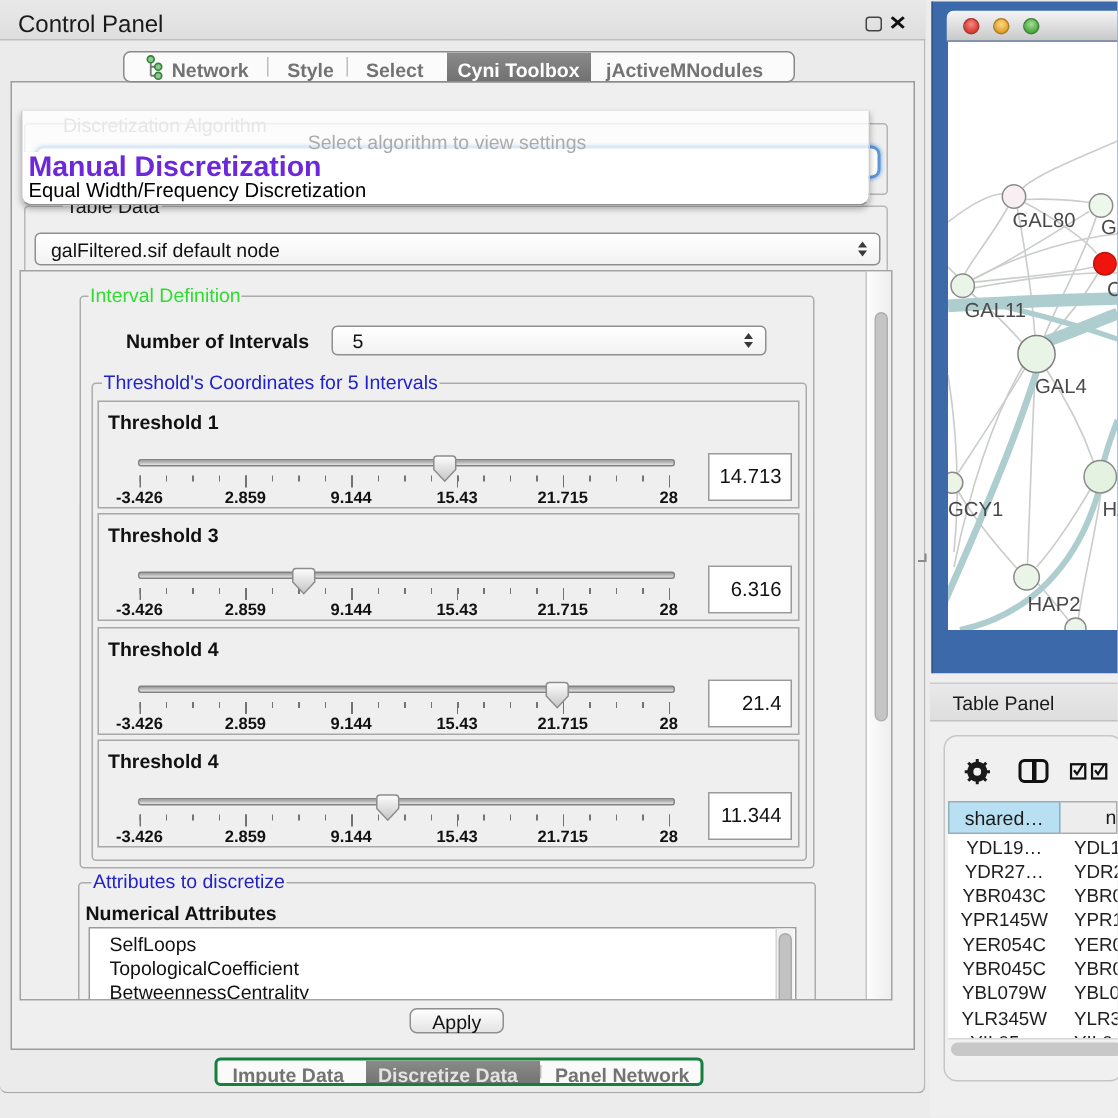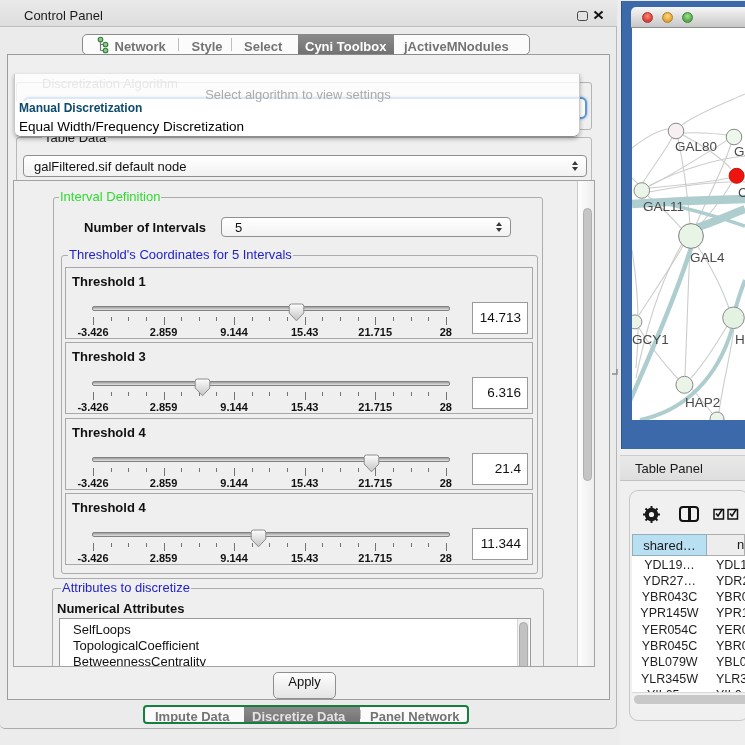--- a/index.html
+++ b/index.html
@@ -21,21 +21,21 @@
 .arr .dn{border-top:4.5px solid #383838}
 .tabtxt{font-size:13px;font-weight:bold;color:#737373}
 .sep{position:absolute;top:3px;bottom:3px;width:1px;background:#BDBDBD}
 .cell1{position:absolute;left:0;width:75px;text-align:center;font-size:12.5px;color:#1E1E1E}
 .cell2{position:absolute;left:84px;font-size:12.5px;color:#1E1E1E}
 </style></head>
 <body>
 
 <div class="a" style="left:0;top:0;width:617px;height:729px;background:#EBEBEB;border-right:1px solid #B5B5B5;border-bottom:1px solid #ABABAB;border-radius:0 0 5px 5px"></div>
 <div class="a" style="left:0;top:0;width:617px;height:27px;background:linear-gradient(#E9E9E9,#DEDEDE);border-bottom:1px solid #BEBEBE"></div>
-<div class="a" style="left:24px;top:8px;font-size:13px;color:#1A1A1A">Control Panel</div>
+<div class="a" style="left:12px;top:8px;font-size:16px;color:#1A1A1A">Control Panel</div>
 <div class="a" style="left:577px;top:11px;width:11px;height:10px;border:1.5px solid #444;border-radius:2.5px"></div>
 <svg class="a" style="left:593px;top:10px" width="11" height="10" viewBox="0 0 11 10">
     <path d="M2.2 0.8 L5.5 3.7 L8.8 0.8 L10.2 2.2 L6.9 5 L10.2 7.8 L8.8 9.2 L5.5 6.3 L2.2 9.2 L0.8 7.8 L4.1 5 L0.8 2.2 Z" fill="#111"></path>
   </svg>
 
 <div class="a" style="left:7px;top:54px;width:603px;height:646px;border:1px solid #9C9C9C;background:#EFEFEF"></div>
 
 <div class="a" style="left:82px;top:34px;width:448px;height:21px;background:#FBFBFB;border:1px solid #8A8A8A;border-radius:5px;overflow:hidden">
   <div class="a" style="left:214.5px;top:0;width:96px;height:21px;background:linear-gradient(#8A8A8A,#6F6F6F)"></div>
   <div class="sep" style="left:94.5px"></div>
@@ -160,39 +160,39 @@
   <div class="grp" style="left:38px;top:407px;width:492px;height:95px"></div>
   <div class="gt" style="left:47px;top:400px;color:#2222CC">Attributes to discretize</div>
   <div class="a" style="left:43px;top:420px;font-size:13px;font-weight:bold;color:#111">Numerical Attributes</div>
   <div class="a" style="left:45px;top:437px;width:472px;height:60px;background:#FFF;border:1px solid #9A9A9A">
     <div style="position:absolute;left:13px;top:3px;font-size:13px;line-height:16px;color:#111">SelfLoops<br>TopologicalCoefficient<br>BetweennessCentrality</div>
     <div style="position:absolute;right:1px;top:0;width:12px;height:60px;background:#F2F2F2;border-left:1px solid #D5D5D5"></div>
     <div style="position:absolute;right:2.5px;top:3px;width:9px;height:54px;background:#C2C2C2;border:1px solid #ABABAB;border-radius:5px"></div>
   </div>
 </div>
 
-<div class="a" style="left:273px;top:672px;width:63px;height:27px;background:linear-gradient(#FEFEFE,#E4E4E4);border:1px solid #8F8F8F;border-radius:5px;text-align:center;font-size:13px;line-height:17px;color:#111">Apply</div>
+<div class="a" style="left:273px;top:672px;width:63px;height:17px;background:linear-gradient(#FEFEFE,#E4E4E4);border:1px solid #8F8F8F;border-radius:5px;text-align:center;font-size:13px;line-height:17px;color:#111">Apply</div>
 
 <div class="a" style="left:143px;top:705px;width:326px;height:19px;background:#FAFAFA;border:2px solid #15803d;border-radius:4px;overflow:hidden">
   <div class="a" style="left:98.5px;top:0;width:116.5px;height:19px;background:linear-gradient(#8A8A8A,#6F6F6F)"></div>
   <div class="sep" style="left:215px"></div>
   <div class="a tabtxt" style="left:10px;top:2px">Impute Data</div>
   <div class="a tabtxt" style="left:107px;top:2px;color:#E3E3E3">Discretize Data</div>
   <div class="a tabtxt" style="left:225px;top:2px">Panel Network</div>
 </div>
 
 <svg class="a" style="left:611px;top:368px" width="8" height="8" viewBox="0 0 8 8">
     <path d="M1 6 L6 6 L6 1" fill="none" stroke="#8A8A8A" stroke-width="1.4"></path>
   </svg>
 
 <div class="a" style="left:14px;top:74px;width:566px;height:63px;border-radius:0 0 7px 7px;overflow:hidden;border:1px solid #C9C9C9;border-top:none;border-bottom:1px solid #8E8E8E;box-shadow:0 2px 4px rgba(0,0,0,0.3)">
   <div class="a" style="left:0;top:0;width:566px;height:27px;background:rgba(255,255,255,0.78)"></div>
   <div class="a" style="left:0;top:27px;width:566px;height:36px;background:#FFF"></div>
   <div class="a" style="left:283px;top:13px;transform:translateX(-50%);font-size:13px;font-weight:normal;color:#ABABAB;white-space:nowrap">Select algorithm to view settings</div>
-  <div class="a" style="left:4px;top:27px;font-size:12px;font-weight:bold;color:#0c4a6e;white-space:nowrap">Manual Discretization</div>
+  <div class="a" style="left:4px;top:27px;font-size:19px;font-weight:bold;color:#6d28d9;white-space:nowrap">Manual Discretization</div>
   <div class="a" style="left:4px;top:45px;font-size:13.5px;color:#000;white-space:nowrap">Equal Width/Frequency Discretization</div>
 </div>
 
 <div class="a" style="left:621px;top:1px;width:124px;height:448px;background:#3B69A9;border-left:1px solid #2F5688"></div>
 <div class="a" style="left:631px;top:7px;width:114px;height:21px;background:linear-gradient(#F6F6F6,#C8C8C8);border-radius:5px 0 0 0;border-bottom:1px solid #8E8E8E"></div>
 <div class="a" style="left:642px;top:12px;width:11px;height:11px;border-radius:50%;background:radial-gradient(circle at 50% 35%,#F48B82,#E0443A 60%,#C03830);border:0.5px solid #A8352E"></div>
 <div class="a" style="left:662px;top:12px;width:11px;height:11px;border-radius:50%;background:radial-gradient(circle at 50% 35%,#FBD989,#E8A836 60%,#C78E2B);border:0.5px solid #AD7E26"></div>
 <div class="a" style="left:682px;top:12px;width:11px;height:11px;border-radius:50%;background:radial-gradient(circle at 50% 35%,#A8DE9A,#58B14A 60%,#459340);border:0.5px solid #3F8439"></div>
 <svg class="a" style="left:632px;top:28px" width="113" height="392" viewBox="0 0 113 392">
   <rect width="113" height="392" fill="#FFF"></rect>

